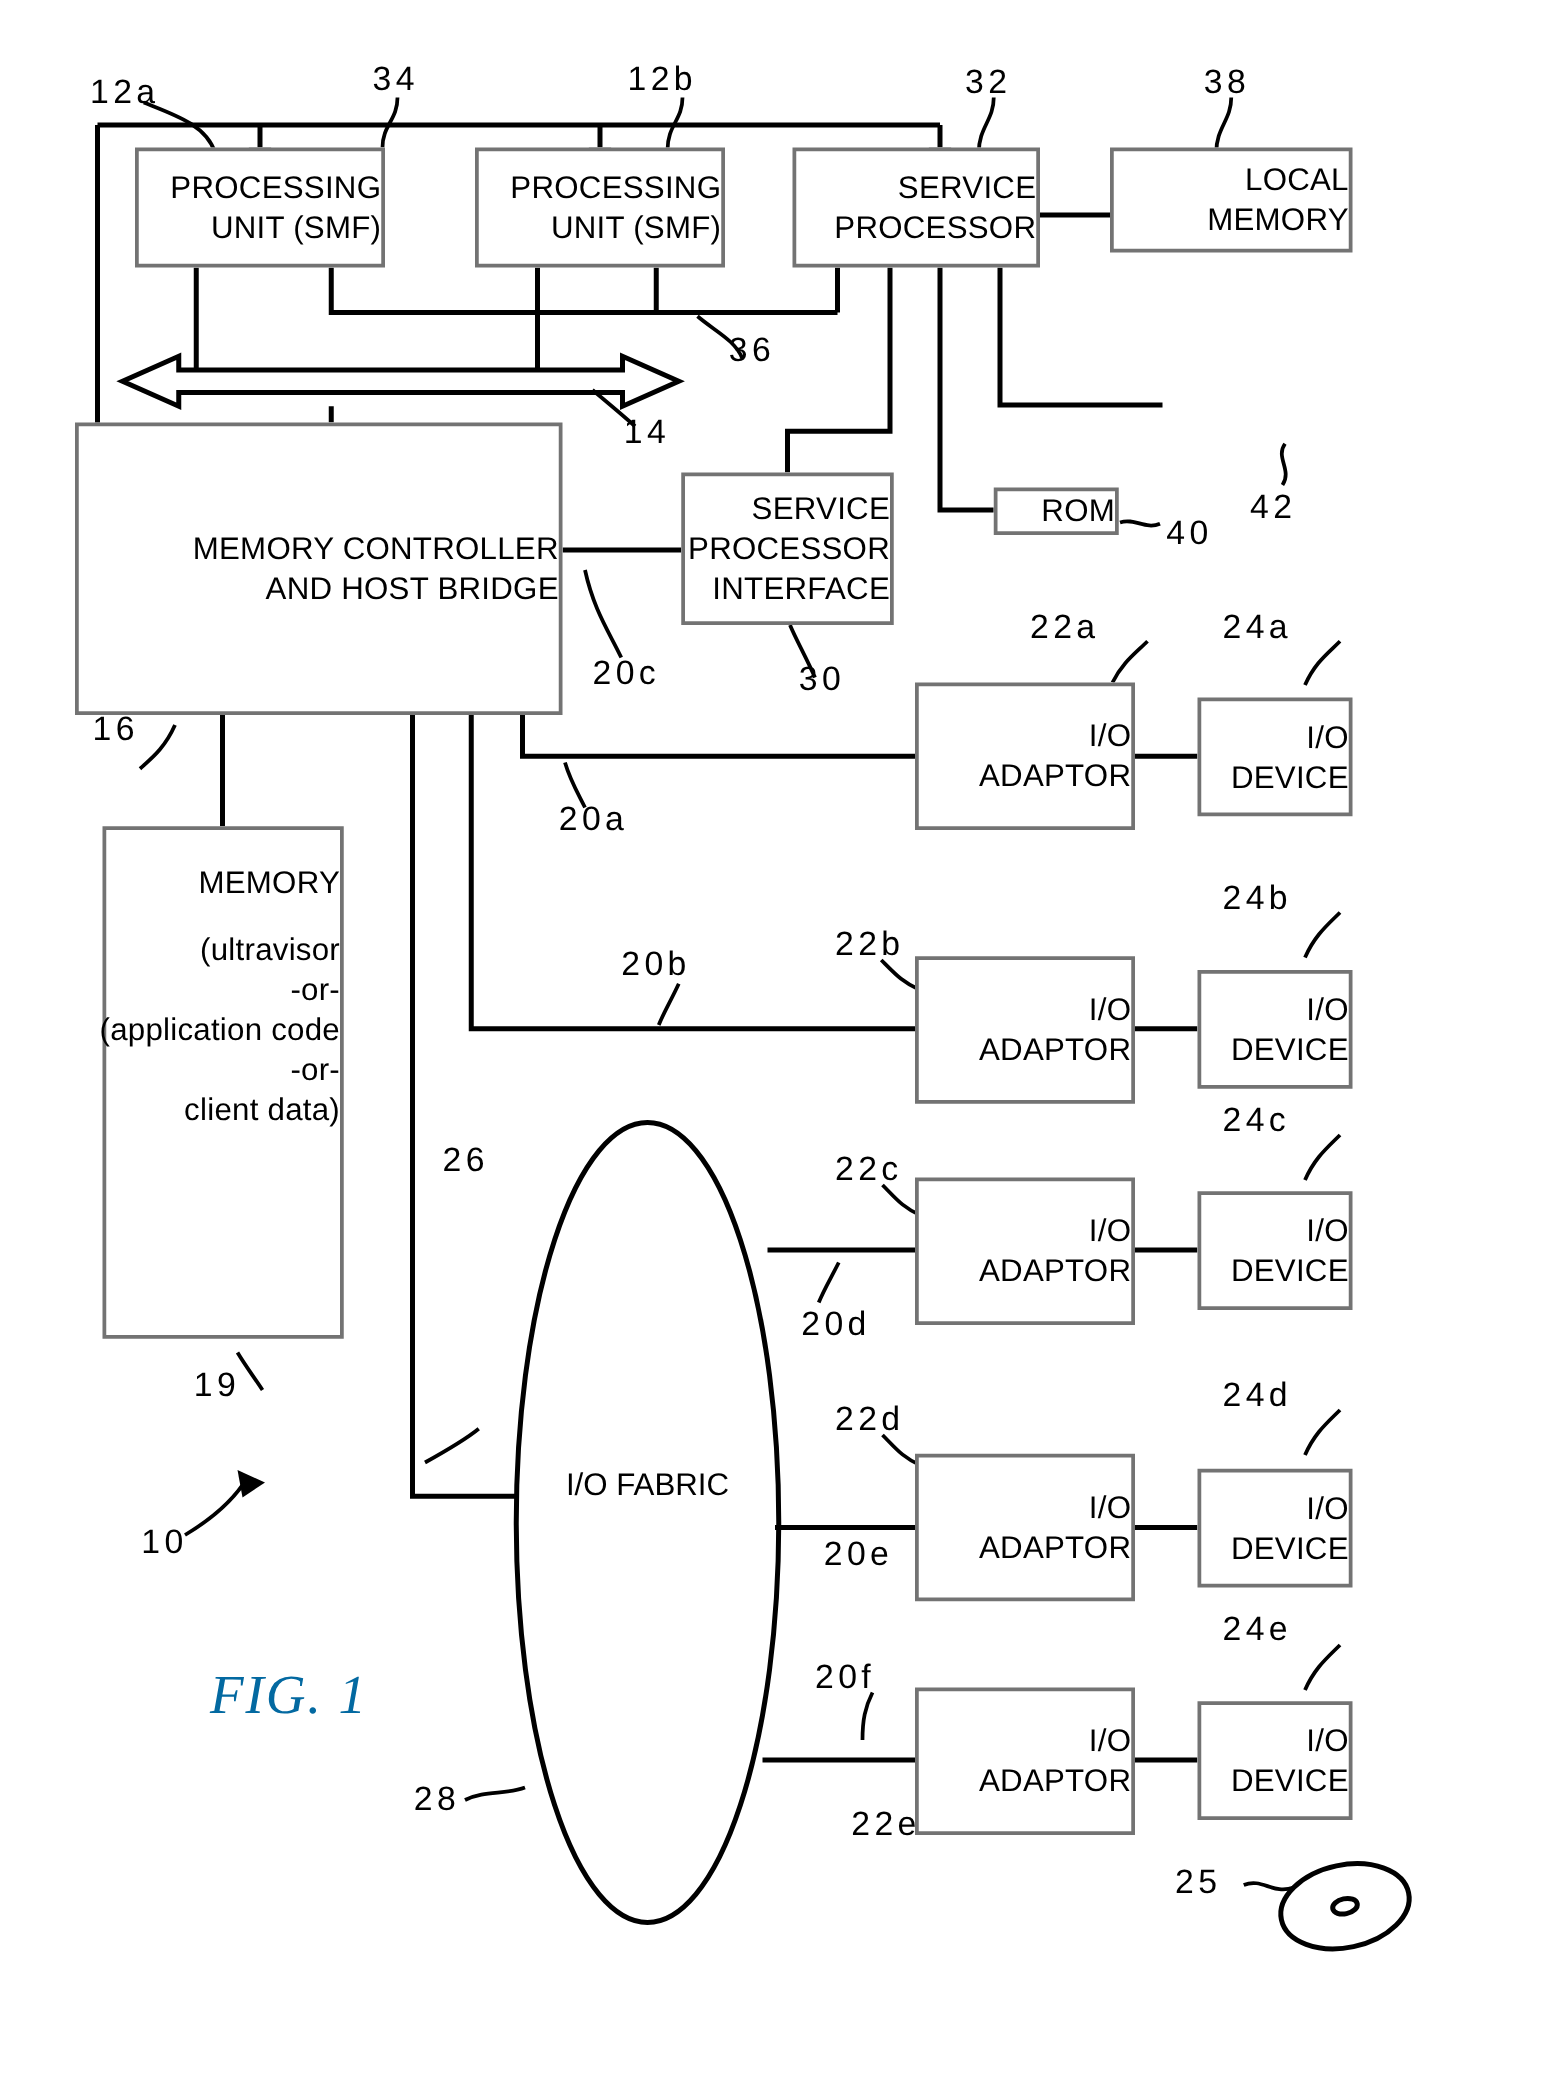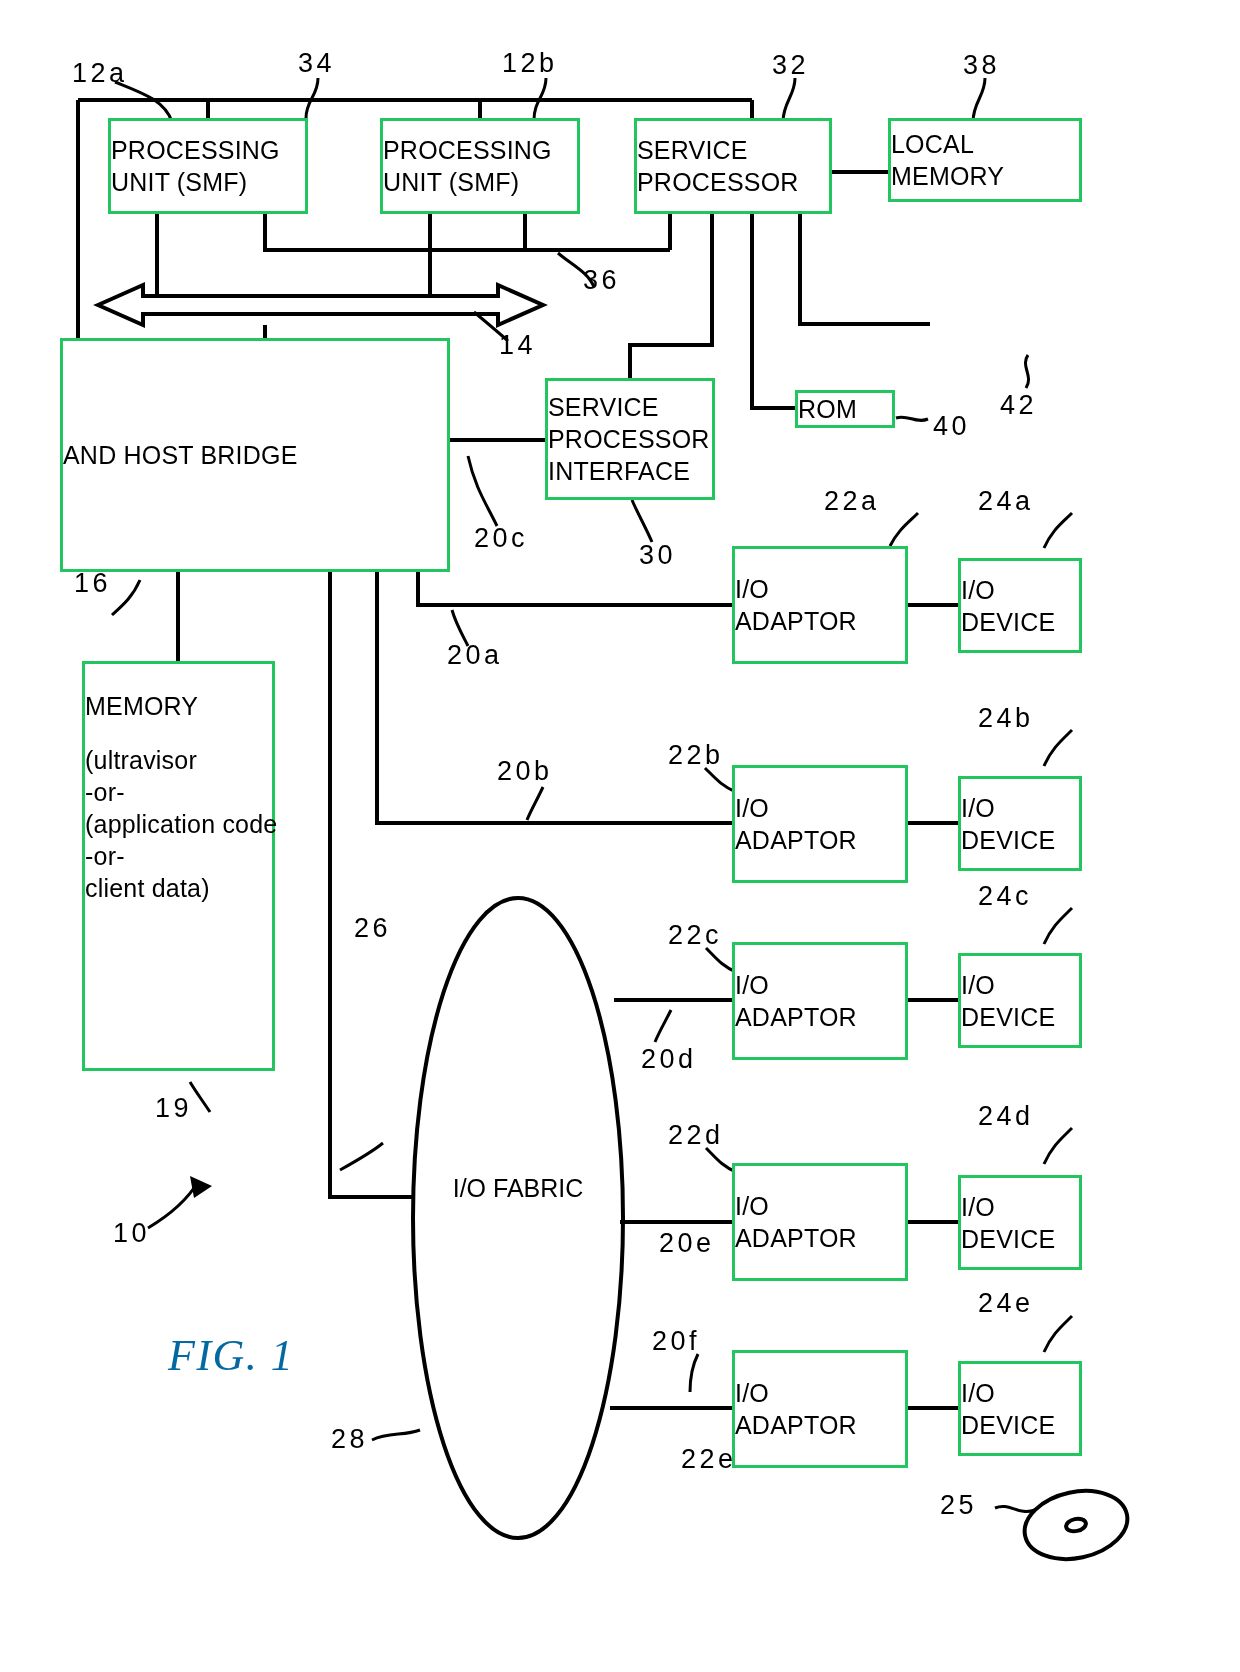--- a/index.html
+++ b/index.html
@@ -20,25 +20,25 @@
   #svg-layer {
     position: absolute;
     left: 0;
     top: 0;
     width: 1240px;
     height: 1672px;
   }
   .box {
     position: absolute;
     box-sizing: border-box;
-    border: 3px solid #22c55e;
+    border: 3px solid #737373;
     background: #fff;
     display: flex;
     flex-direction: column;
-    align-items: flex-start;
+    align-items: flex-end;
     justify-content: center;
     text-align: center;
     font-family: "Liberation Sans", sans-serif;
     font-size: 25px;
     line-height: 1.28;
     color: #000;
     letter-spacing: 0.2px;
     z-index: 3;
   }
   .box .ln { display: block; white-space: nowrap; }
@@ -195,20 +195,21 @@
     <span class="ln">LOCAL</span>
     <span class="ln">MEMORY</span>
   </div>
 
 
   <div class="box" style="left:795px; top:390px; width:100px; height:38px;">
     <span class="ln">ROM</span>
   </div>
 
   <div class="box" style="left:60px; top:338px; width:390px; height:234px;">
+    <span class="ln">MEMORY CONTROLLER</span>
     <span class="ln">AND HOST BRIDGE</span>
   </div>
 
   <div class="box" style="left:545px; top:378px; width:170px; height:122px;">
     <span class="ln">SERVICE</span>
     <span class="ln">PROCESSOR</span>
     <span class="ln">INTERFACE</span>
   </div>
 
   <div class="box memory-box" style="left:82px; top:661px; width:193px; height:410px;">
@@ -273,21 +274,21 @@
 
   <div class="ref" style="left:72px; top:58px;">12a</div>
   <div class="ref" style="left:298px; top:48px;">34</div>
   <div class="ref" style="left:502px; top:48px;">12b</div>
   <div class="ref" style="left:772px; top:50px;">32</div>
   <div class="ref" style="left:963px; top:50px;">38</div>
   <div class="ref" style="left:583px; top:265px;">36</div>
   <div class="ref" style="left:499px; top:330px;">14</div>
   <div class="ref" style="left:74px; top:568px;">16</div>
   <div class="ref" style="left:474px; top:523px;">20c</div>
-  <div class="ref" style="left:639px; top:528px;margin-top:12px;">30</div>
+  <div class="ref" style="left:639px; top:528px;">30</div>
   <div class="ref" style="left:447px; top:640px;">20a</div>
   <div class="ref" style="left:497px; top:756px;">20b</div>
   <div class="ref" style="left:933px; top:411px;">40</div>
   <div class="ref" style="left:1000px; top:390px;">42</div>
   <div class="ref" style="left:824px; top:486px;">22a</div>
   <div class="ref" style="left:978px; top:486px;">24a</div>
   <div class="ref" style="left:668px; top:740px;">22b</div>
   <div class="ref" style="left:978px; top:703px;">24b</div>
   <div class="ref" style="left:668px; top:920px;">22c</div>
   <div class="ref" style="left:978px; top:881px;">24c</div>

